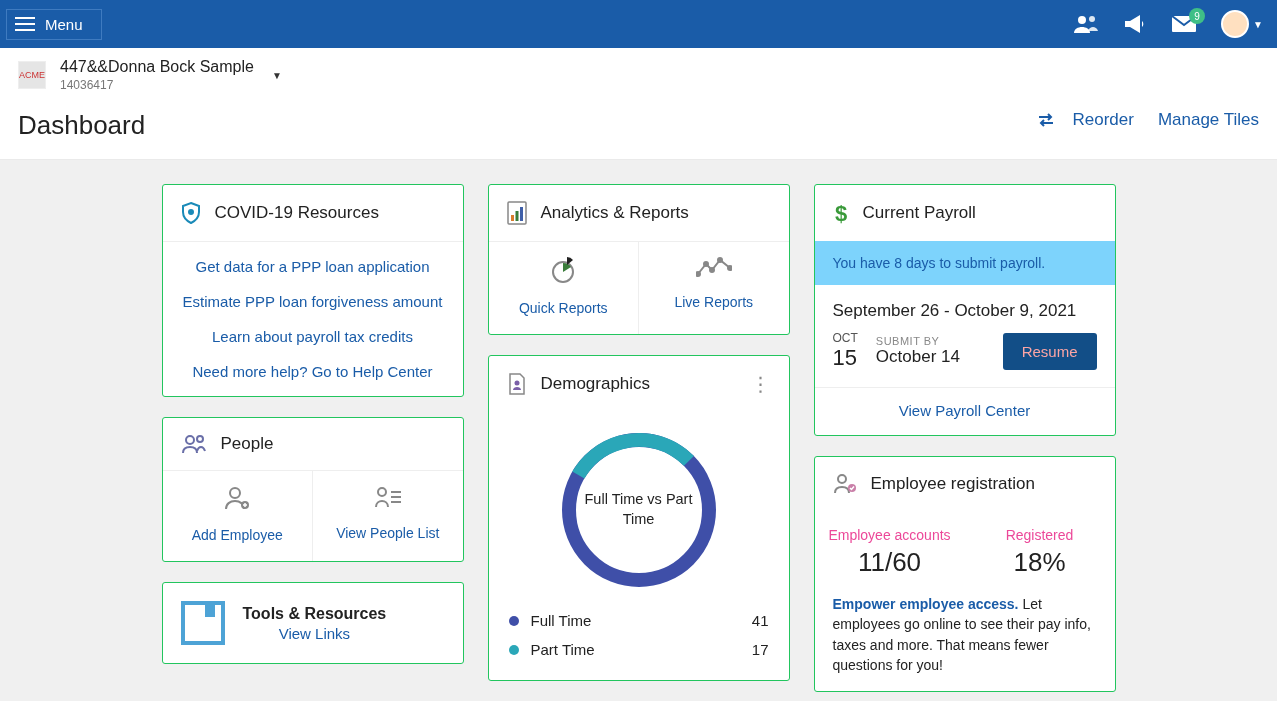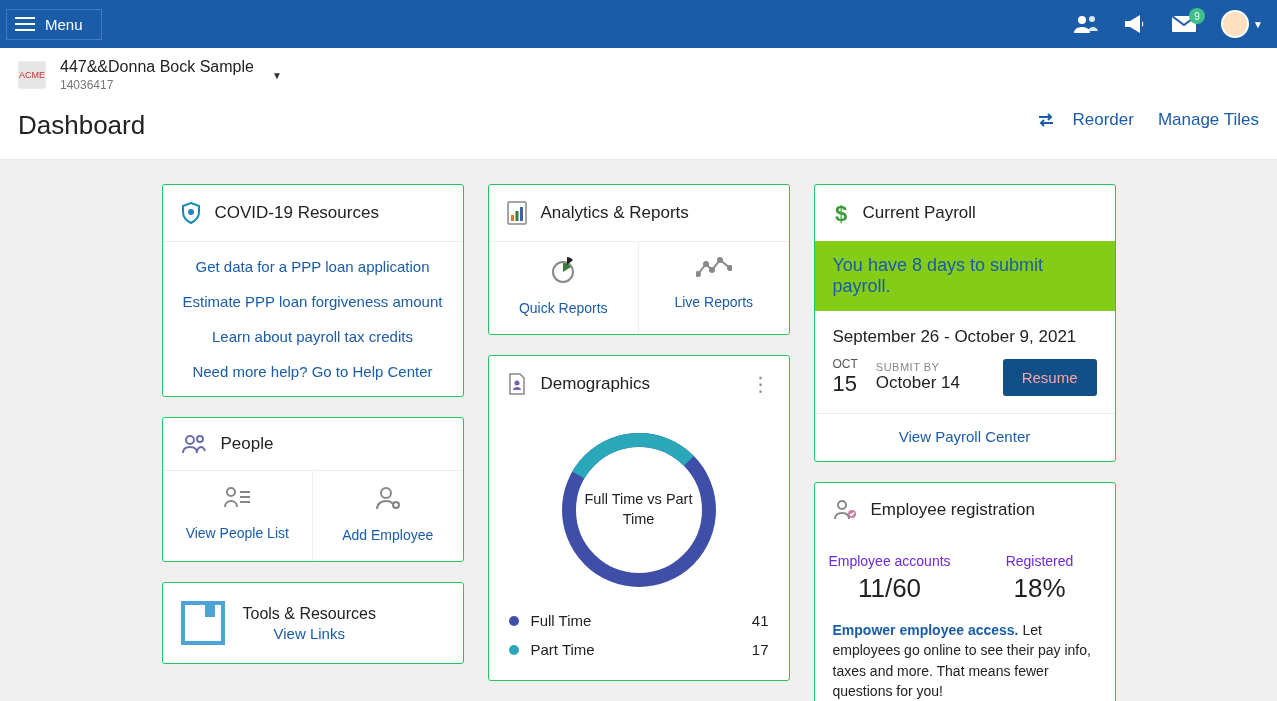--- a/index.html
+++ b/index.html
@@ -112,21 +112,21 @@
   .donut-wrap { display:flex; flex-direction:column; align-items:center; padding:18px 0 6px; }
   .donut { position:relative; width:160px; height:160px; }
   .donut-label { position:absolute; top:50%; left:50%; transform:translate(-50%,-50%); text-align:center; font-size:14.5px; color:#222; line-height:1.35; width:120px; }
   .legend { padding: 10px 20px 16px; }
   .legend-row { display:flex; align-items:center; justify-content:space-between; font-size:15px; padding:6px 0; }
   .legend-left { display:flex; align-items:center; gap:12px; }
   .dot { width:10px; height:10px; border-radius:50%; }
   .kebab { color:#888; font-size:20px; margin-left:auto; cursor:pointer; }
 
   
-  .payroll-banner { background:#84cc16; color:#1a5ca8; padding:14px 18px; font-size:18px; }
+  .payroll-banner { background:#7dd3fc; color:#1a5ca8; padding:14px 18px; font-size:14px; }
   .payroll-range { font-size:17px; padding:16px 18px 10px; }
   .payroll-row { display:flex; align-items:center; padding:0 18px 16px; gap:18px; }
   .date-block-month { font-size:12px; color:#555; }
   .date-block-day { font-size:22px; color:#222; }
   .submit-label { font-size:11px; color:#888; letter-spacing:.5px; }
   .submit-date { font-size:17px; color:#222; }
   .resume-btn {
     margin-left:auto;
     background:#124e87;
     color:#fca5a5;
@@ -135,21 +135,21 @@
     font-size:15px;
     border-radius:3px;
     cursor:pointer;
   }
   .center-link { text-align:center; padding:14px 0 16px; border-top:1px solid #eee; }
   .center-link a { color:#1a5ca8; font-size:15px; text-decoration:none; cursor:pointer; }
 
   
   .metrics { display:flex; padding:16px 0; }
   .metric { flex:1; text-align:center; }
-  .metric-label { font-size:14px; color:#6d28d9; }
+  .metric-label { font-size:14px; color:#ec4899; }
   .metric-value { font-size:26px; color:#222; margin-top:4px; }
   .emp-text { padding:0 18px 16px; font-size:14px; line-height:1.45; color:#222; }
   .emp-text .lead { color:#1a5ca8; font-weight:bold; }
 
   
   .tools-tile { display:flex; align-items:center; gap:18px; padding:18px; }
   .tools-icon-box { width:44px; height:44px; border:4px solid #4da3d6; position:relative; }
   .tools-icon-tab { position:absolute; top:-4px; right:6px; width:10px; height:16px; background:#4da3d6; }
 
   svg { display:block; }
@@ -252,51 +252,51 @@
               <path d="M2 19c0-4 3-6 7-6s7 2 7 6"></path>
               <circle cx="19" cy="5" r="3"></circle>
               <path d="M16 17c1-3 2-4 4-4s3 1 4 4"></path>
             </svg>
         </span>
         <span>People</span>
       </div>
       <div class="two-cols">
         <div class="cell">
           <span>
+            <svg width="28" height="26" viewBox="0 0 28 26" fill="none" stroke="#888" stroke-width="2">
+                <circle cx="12" cy="8" r="5"></circle>
+                <path d="M3 24c0-5 4-8 9-8s9 3 9 8"></path>
+                <circle cx="22" cy="20" r="4" stroke="none" fill="#888"></circle>
+                <path d="M22 18v4M20 20h4" stroke="#fff" stroke-width="1.5"></path>
+              </svg>
+          </span>
+          <span class="lbl">Add Employee</span>
+        </div>
+        <div class="cell">
+          <span>
             <svg width="28" height="24" viewBox="0 0 28 24" fill="none" stroke="#888" stroke-width="2">
                 <circle cx="8" cy="7" r="4"></circle>
                 <path d="M2 22c0-4 3-6 6-6s6 2 6 6"></path>
                 <line x1="17" y1="7" x2="27" y2="7"></line>
                 <line x1="17" y1="12" x2="27" y2="12"></line>
                 <line x1="17" y1="17" x2="27" y2="17"></line>
               </svg>
           </span>
           <span class="lbl">View People List</span>
         </div>
-        <div class="cell">
-          <span>
-            <svg width="28" height="26" viewBox="0 0 28 26" fill="none" stroke="#888" stroke-width="2">
-                <circle cx="12" cy="8" r="5"></circle>
-                <path d="M3 24c0-5 4-8 9-8s9 3 9 8"></path>
-                <circle cx="22" cy="20" r="4" stroke="none" fill="#888"></circle>
-                <path d="M22 18v4M20 20h4" stroke="#fff" stroke-width="1.5"></path>
-              </svg>
-          </span>
-          <span class="lbl">Add Employee</span>
-        </div>
       </div>
     </div>
 
     <div class="tile">
       <div class="tools-tile">
         <div class="tools-icon-box">
           <div class="tools-icon-tab"></div>
         </div>
         <div>
-          <div style="font-size:16px;">Tools &amp; Resources</div>
+          <div style="font-size:16px;font-weight:bold;">Tools &amp; Resources</div>
           <a class="blue-link" style="margin-top:2px;">View Links</a>
         </div>
       </div>
     </div>
   </div>
 
   <div class="col">
 
     <div class="tile">
       <div class="tile-header">

